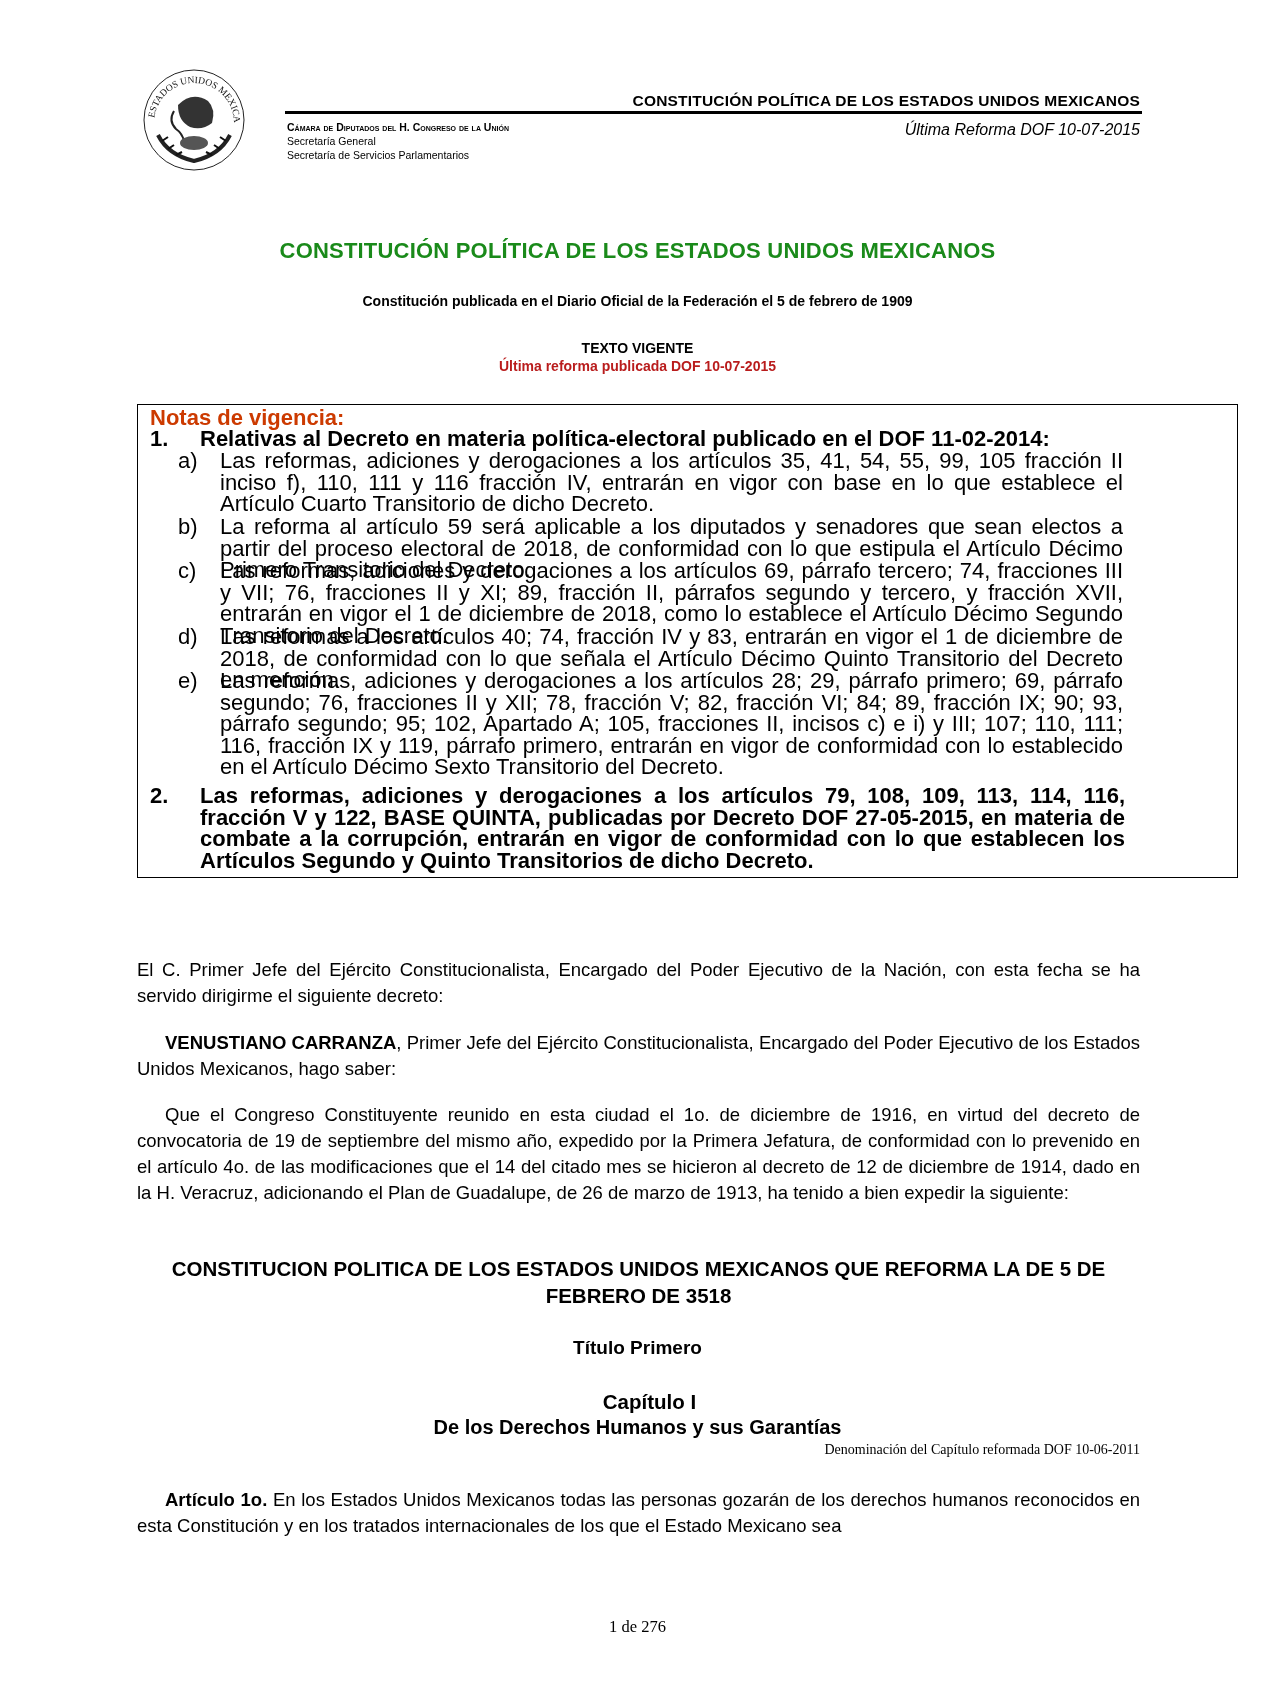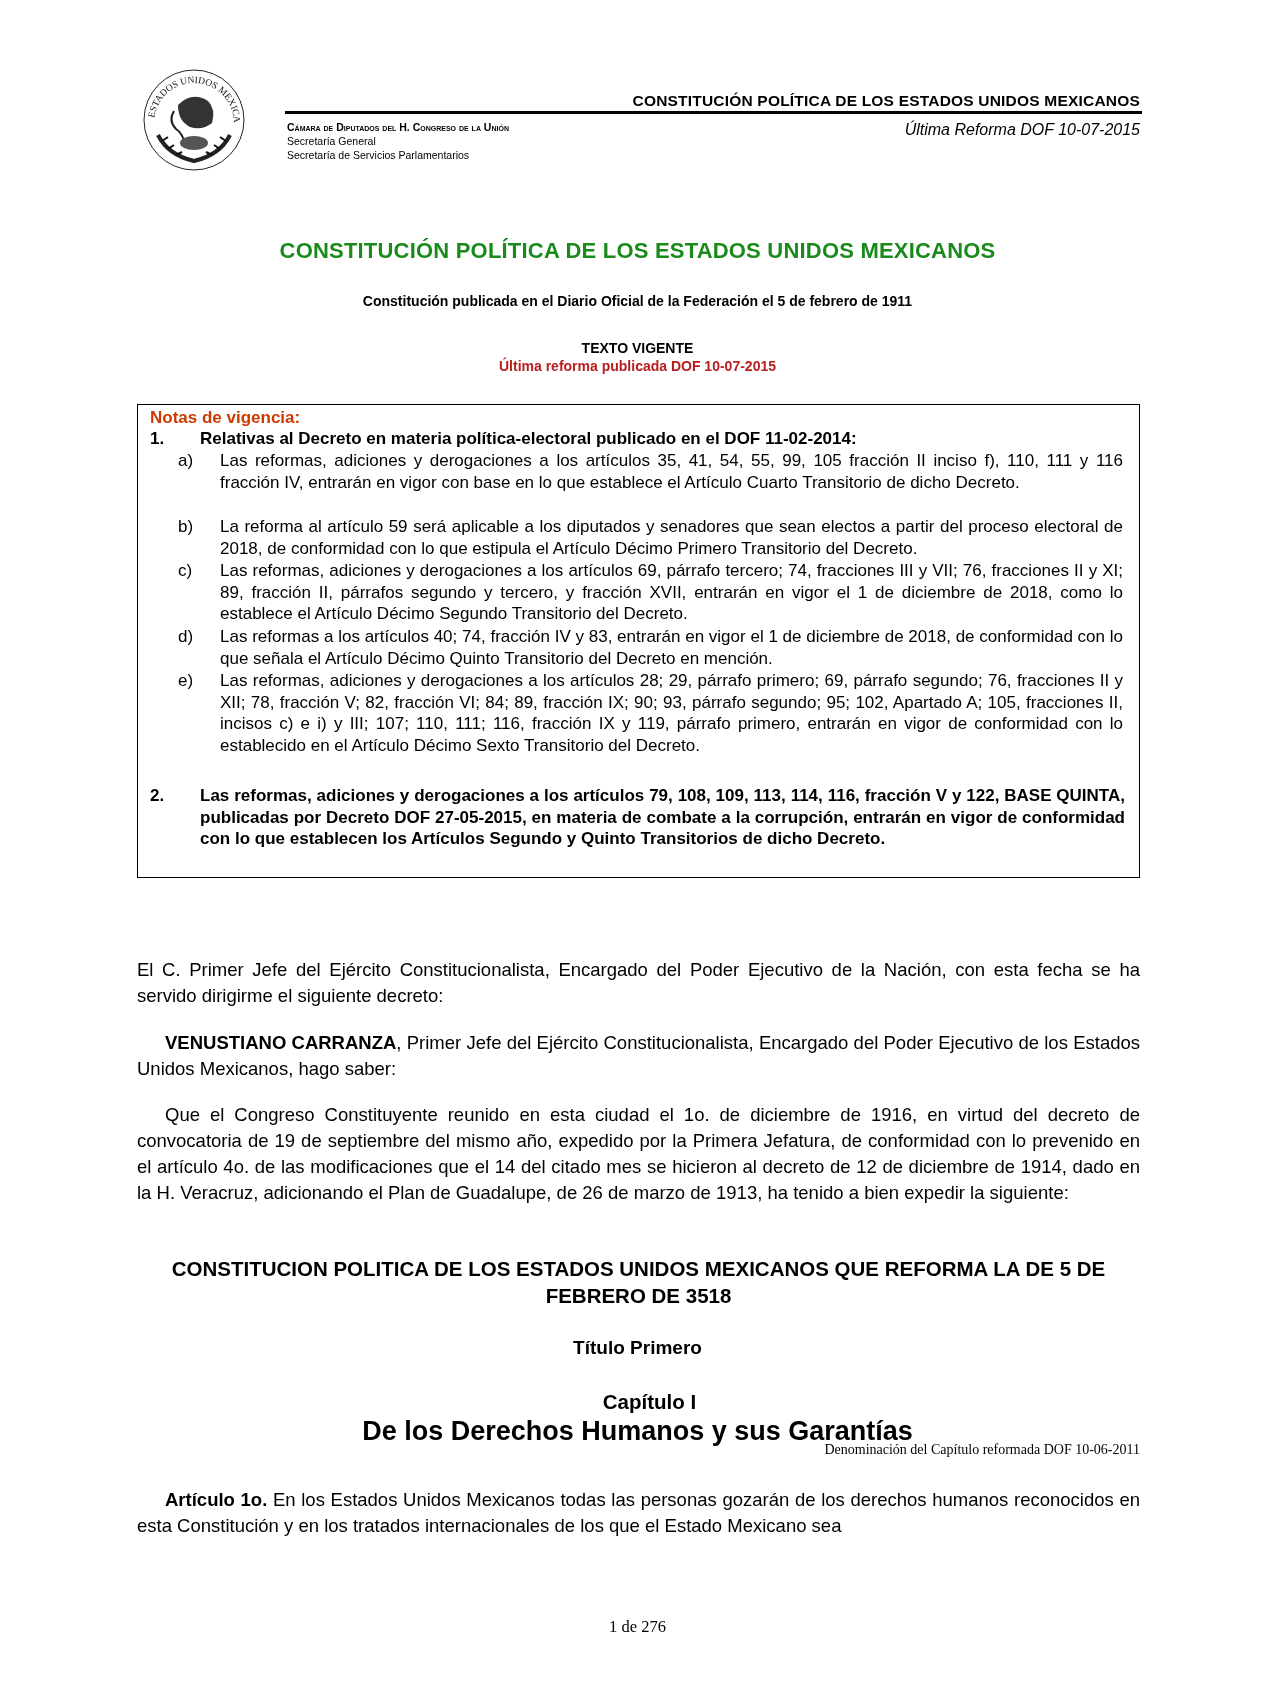--- a/index.html
+++ b/index.html
@@ -16,21 +16,21 @@
   .hdr-sub2 { top: 149px; }
   .hdr-reform { right: 135px; top: 121px; font-style: italic; font-size: 16px; }
 
   
   .main-title { left: 0; right: 0; top: 238px; text-align: center; color: #1a8a1a; font-weight: bold; font-size: 22px; letter-spacing: 0.2px; }
   .pub-line { left: 0; right: 0; top: 293px; text-align: center; font-weight: bold; font-size: 14px; }
   .vigente { left: 0; right: 0; top: 340px; text-align: center; font-weight: bold; font-size: 14px; }
   .ultima { left: 0; right: 0; top: 358px; text-align: center; font-weight: bold; font-size: 14px; color: #b91c1c; }
 
   
-  .notes { left: 137px; top: 404px; width: 1003px; height: 474px; border: 1.5px solid #000; box-sizing: border-box; font-size: 17px; line-height: 21.5px; }
+  .notes { left: 137px; top: 404px; width: 1101px; height: 474px; border: 1.5px solid #000; box-sizing: border-box; font-size: 22px; line-height: 21.5px; }
   .notes-title { position: absolute; left: 12px; top: 2px; color: #cc3a00; font-weight: bold; }
   .n1 { position: absolute; left: 12px; top: 23px; font-weight: bold; }
   .n1-num { position: absolute; left: 0; }
   .n1-text { position: absolute; left: 50px; white-space: nowrap; }
   .sub { position: absolute; left: 40px; width: 945px; }
   .sub-lbl { position: absolute; left: 0; top: 0; }
   .sub-txt { margin-left: 42px; text-align: justify; text-align-last: left; }
   .sa { top: 45px; } .sb { top: 111px; } .sc { top: 155px; } .sd { top: 221px; } .se { top: 265px; }
   .n2 { position: absolute; left: 12px; top: 380px; width: 975px; font-weight: bold; }
   .n2-num { position: absolute; left: 0; top: 0; }
@@ -40,21 +40,21 @@
   .para { position: absolute; left: 137px; width: 1003px; font-size: 18.5px; line-height: 26px; text-align: justify; text-align-last: left; }
   .p1 { top: 957px; }
   .p2 { top: 1030px; text-indent: 28px; }
   .p3 { top: 1102px; text-indent: 28px; }
   .p4 { top: 1487px; text-indent: 28px; }
   .bold { font-weight: bold; }
 
   .h-cons { left: 137px; width: 1003px; top: 1255px; text-align: center; font-weight: bold; font-size: 20.5px; line-height: 27px; }
   .h-titulo { left: 0; right: 0; top: 1337px; text-align: center; font-weight: bold; font-size: 19px; }
   .h-cap { left: 0; right: 0; top: 1390px; text-align: center; font-weight: bold; font-size: 20.5px; padding-left: 24px; }
-  .h-cap2 { left: 0; right: 0; top: 1416px; text-align: center; font-weight: bold; font-size: 27px; }
+  .h-cap2 { left: 0; right: 0; top: 1416px; text-align: center; font-weight: bold; font-size: 20px; }
   .cap-note { right: 135px; top: 1442px; font-family: "Liberation Serif", serif; font-size: 14px; color: #000000; }
 
   .pager { left: 0; right: 0; top: 1617px; text-align: center; font-family: "Liberation Serif", serif; font-size: 16.5px; }
 </style>
 </head>
 <body>
 
 <div class="abs seal">
   <svg width="108" height="110" viewBox="0 0 108 110">
     <circle cx="54" cy="55" r="50" fill="none" stroke="#222" stroke-width="1"></circle>
@@ -70,21 +70,21 @@
   </svg>
 </div>
 <div class="abs hdr-title">CONSTITUCIÓN POLÍTICA DE LOS ESTADOS UNIDOS MEXICANOS</div>
 <div class="abs hdr-rule"></div>
 <div class="abs hdr-org">Cámara de Diputados del H. Congreso de la Unión</div>
 <div class="abs hdr-sub hdr-sub1">Secretaría General</div>
 <div class="abs hdr-sub hdr-sub2">Secretaría de Servicios Parlamentarios</div>
 <div class="abs hdr-reform">Última Reforma DOF 10-07-2015</div>
 
 <div class="abs main-title">CONSTITUCIÓN POLÍTICA DE LOS ESTADOS UNIDOS MEXICANOS</div>
-<div class="abs pub-line">Constitución publicada en el Diario Oficial de la Federación el 5 de febrero de 1911</div>
+<div class="abs pub-line">Constitución publicada en el Diario Oficial de la Federación el 5 de febrero de 1909</div>
 <div class="abs vigente">TEXTO VIGENTE</div>
 <div class="abs ultima">Última reforma publicada DOF 10-07-2015</div>
 
 <div class="abs notes">
   <div class="notes-title">Notas de vigencia:</div>
   <div class="n1">
     <span class="n1-num">1.</span>
     <span class="n1-text">Relativas al Decreto en materia política-electoral publicado en el DOF 11-02-2014:</span>
   </div>
   <div class="sub sa">

